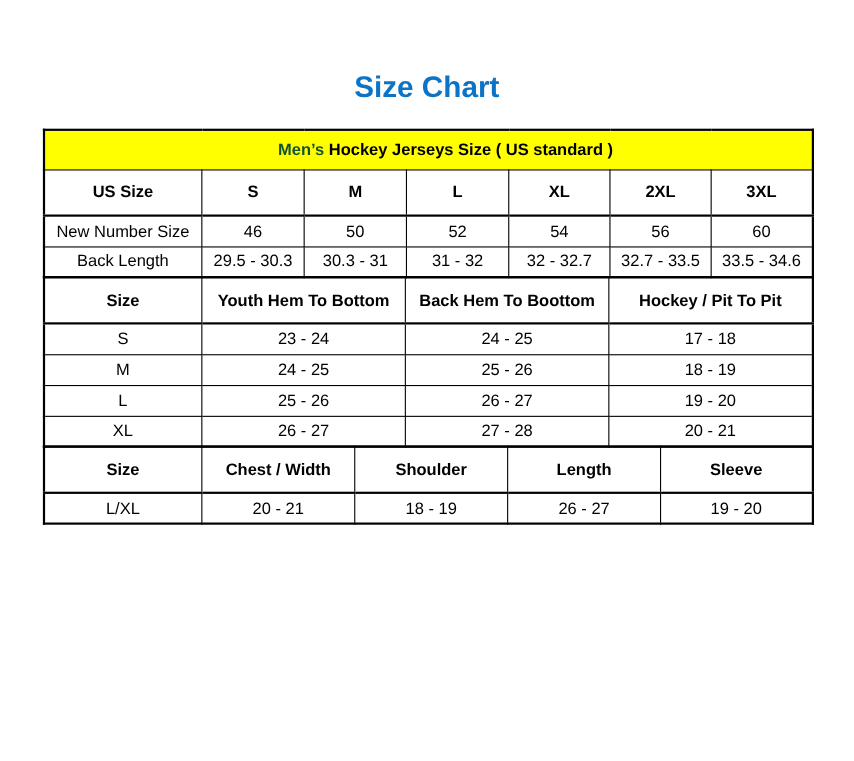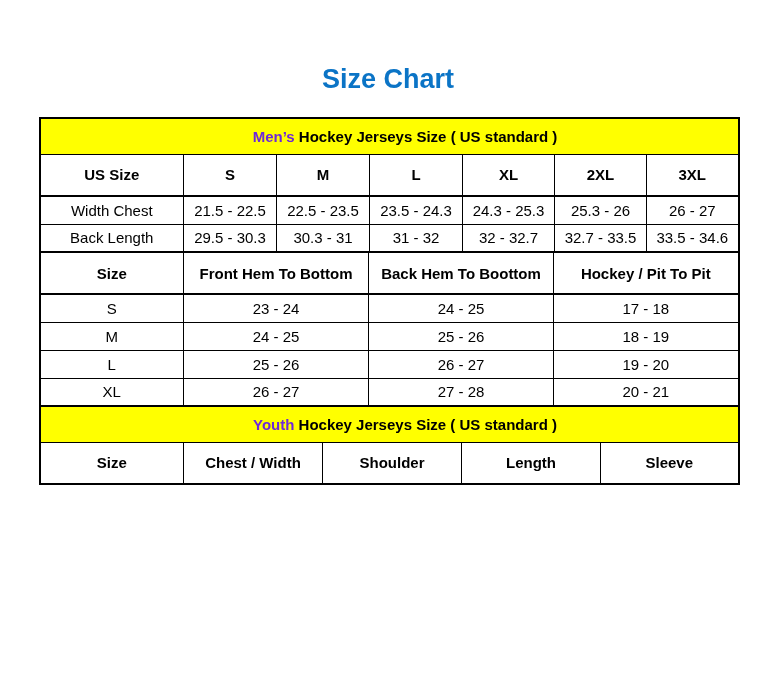--- a/index.html
+++ b/index.html
@@ -41,21 +41,21 @@
     overflow: hidden;
     white-space: nowrap;
   }
   th.band {
     background: #ffff00;
     height: 36px;
     font-size: 17px;
     font-weight: bold;
     border: 2px solid #000000;
   }
-  th.band .hl { color: #6d28d9; padding-left: 32px; }
+  th.band .hl { color: #14532d; padding-left: 32px; }
   tr.head-row th {
     height: 42px;
     font-weight: bold;
     border-bottom: 2px solid #000000;
   }
   tr.data-row td { height: 28px; font-weight: normal; }
   td.rowlabel-bold { font-weight: bold; }
   .misspelled {
     text-decoration-style: wavy;
     text-decoration-color: #d43a2f;
@@ -91,27 +91,27 @@
           <th>S</th>
           <th>M</th>
           <th>L</th>
           <th>XL</th>
           <th>2XL</th>
           <th>3XL</th>
         </tr>
       </thead>
       <tbody>
         <tr class="data-row">
-          <td>Width Chest</td>
-          <td>21.5 - 22.5</td>
-          <td>22.5 - 23.5</td>
-          <td>23.5 - 24.3</td>
-          <td>24.3 - 25.3</td>
-          <td>25.3 - 26</td>
-          <td>26 - 27</td>
+          <td>New Number Size</td>
+          <td>46</td>
+          <td>50</td>
+          <td>52</td>
+          <td>54</td>
+          <td>56</td>
+          <td>60</td>
         </tr>
         <tr class="data-row">
           <td>Back Length</td>
           <td>29.5 - 30.3</td>
           <td>30.3 - 31</td>
           <td>31 - 32</td>
           <td>32 - 32.7</td>
           <td>32.7 - 33.5</td>
           <td>33.5 - 34.6</td>
         </tr>
@@ -121,21 +121,21 @@
     <table class="size-table">
       <colgroup>
         <col style="width:144px">
           <col style="width:185px">
           <col style="width:185px">
           <col style="width:185px">
       </colgroup>
       <thead>
         <tr class="head-row">
           <th>Size</th>
-          <th>Front Hem To Bottom</th>
+          <th>Youth Hem To Bottom</th>
           <th><span>Back Hem To </span><span class="misspelled">Boottom</span></th>
           <th>Hockey / Pit To Pit</th>
         </tr>
       </thead>
       <tbody>
         <tr class="data-row">
           <td class="rowlabel-bold">S</td>
           <td>23 - 24</td>
           <td>24 - 25</td>
           <td>17 - 18</td>
@@ -163,29 +163,33 @@
 
     <table class="size-table">
       <colgroup>
         <col style="width:144px">
           <col style="width:139px">
           <col style="width:139px">
           <col style="width:139px">
           <col style="width:138px">
       </colgroup>
       <thead>
-        <tr>
-          <th class="band" colspan="5"><span class="hl">Youth</span><span> Hockey Jerseys Size ( US standard )</span></th>
-        </tr>
         <tr class="head-row">
           <th>Size</th>
           <th>Chest / Width</th>
           <th>Shoulder</th>
           <th>Length</th>
           <th>Sleeve</th>
         </tr>
       </thead>
       <tbody>
+        <tr class="data-row">
+          <td class="rowlabel-bold">L/XL</td>
+          <td>20 - 21</td>
+          <td>18 - 19</td>
+          <td>26 - 27</td>
+          <td>19 - 20</td>
+        </tr>
       </tbody>
     </table>
 
   </div>
 </div>
 
 </body></html>

